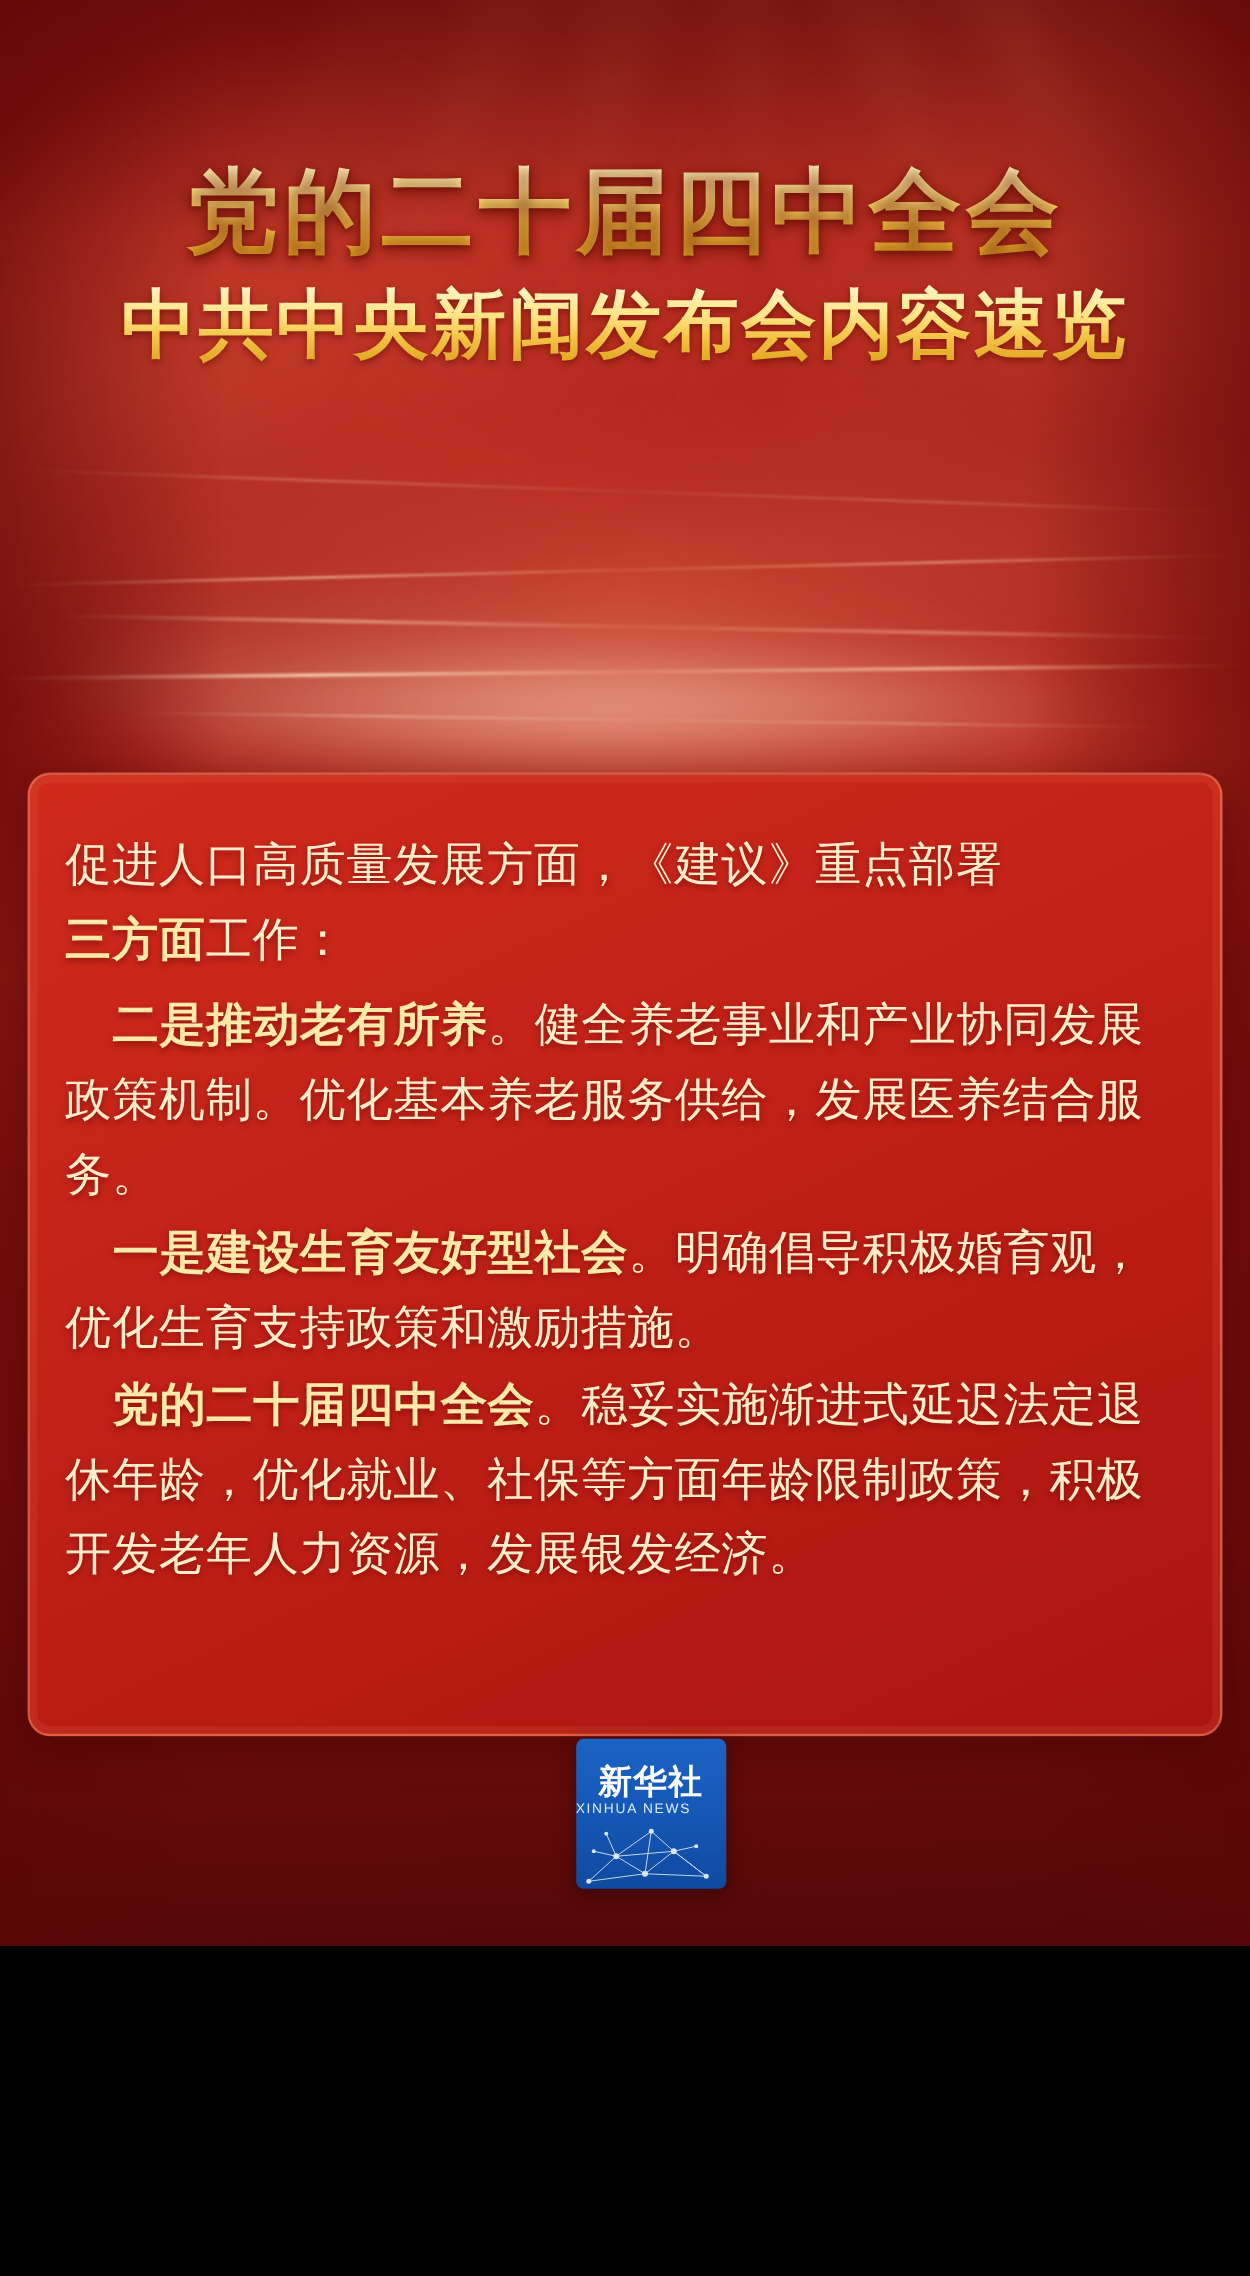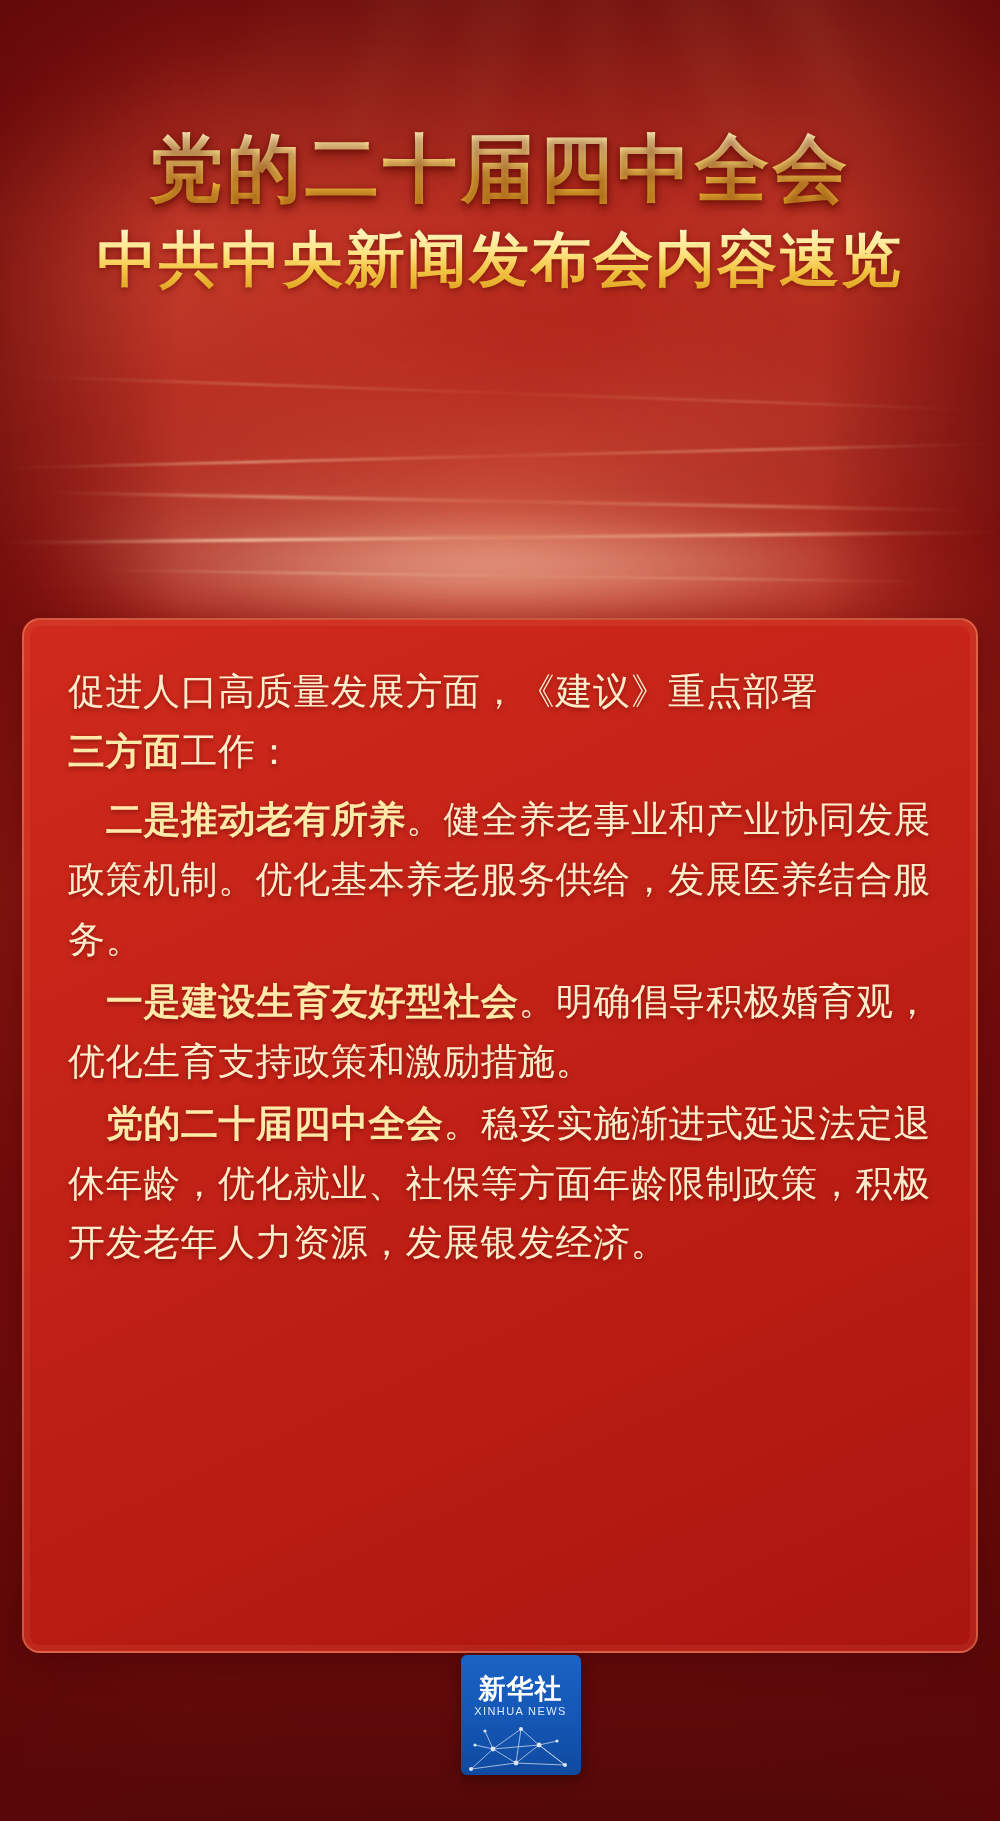--- a/index.html
+++ b/index.html
@@ -6,21 +6,21 @@
     margin: 0;
     padding: 0;
     background: #000;
   }
   body {
     font-family: "Liberation Sans", "DejaVu Sans", sans-serif;
   }
   .poster {
     position: relative;
     width: 1000px;
-    height: 1821px;
+    height: 1557px;
     overflow: hidden;
     background:
       radial-gradient(ellipse 90% 45% at 50% 30%, rgba(220,60,40,0.55) 0%, rgba(150,12,12,0.0) 70%),
       linear-gradient(170deg, #8d1412 0%, #a31a14 14%, #8c1110 30%, #b22318 45%, #8e1210 60%, #7d0f0e 78%, #6e0c0c 100%);
   }
 
   
   .bg-layer { position:absolute; inset:0; pointer-events:none; }
 
   .ray {
@@ -124,21 +124,21 @@
   }
 
   
   .card {
     position: absolute;
     left: 22px;
     right: 22px;
     top: 618px;
     bottom: 168px;
     border-radius: 18px;
-    padding: 42px 36px 30px 44px;
+    padding: 42px 36px 30px 28px;
     box-sizing: border-box;
     background:
       linear-gradient(155deg, #cf2a1c 0%, #c62418 30%, #bb1d13 62%, #aa1510 100%);
     border: 2px solid rgba(255,190,140,.38);
     box-shadow:
       inset 0 0 0 6px rgba(255,160,110,.10),
       0 8px 34px rgba(60,2,2,.45);
     z-index: 5;
   }
   .card-inner {
@@ -189,21 +189,21 @@
     top: 16px; left: 0; right: 0;
     text-align: center;
     color: #ffffff;
     font-size: 27px;
     font-weight: 700;
     letter-spacing: 1px;
   }
   .logo-en {
     position: absolute;
     top: 50px; left: 0; right: 0;
-    text-align: center;
+    text-align: left;
     color: #dce9ff;
     font-size: 11px;
     letter-spacing: 1.4px;
   }
   .logo-net {
     position: absolute;
     left: 0; right: 0; bottom: 0;
     height: 56px;
     opacity: .85;
   }

